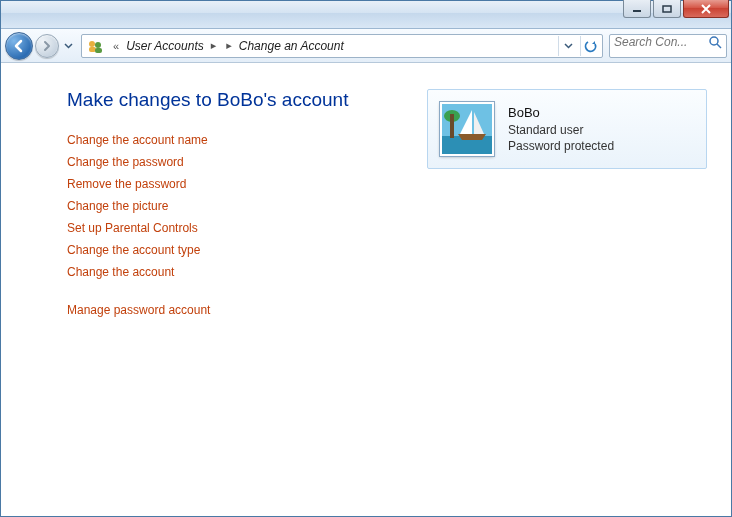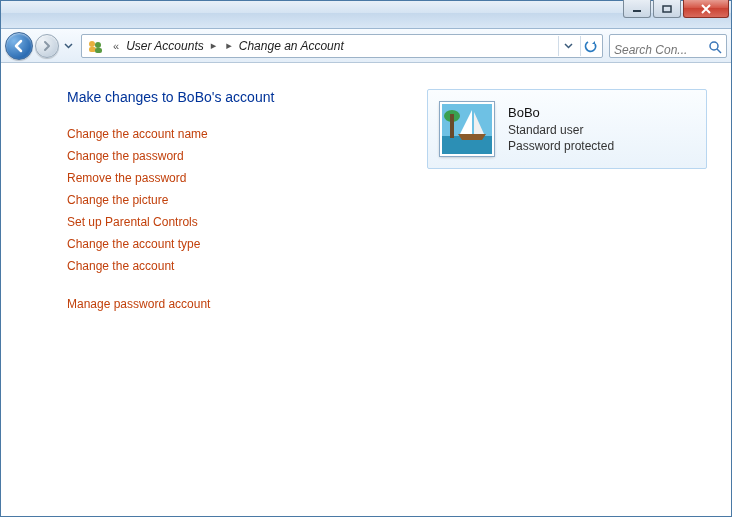--- a/index.html
+++ b/index.html
@@ -123,21 +123,21 @@
     display:flex; align-items:center; justify-content:center;
     color:#3a5a7a;
     border-left:1px solid #d0dce8;
   }
   .searchbox {
     width: 118px;
     height: 24px;
     border: 1px solid #9db3c8;
     background: #fff;
     display:flex;
-    align-items:flex-end;
+    align-items:flex-start;
     padding: 0 4px;
     border-radius: 2px;
     color:#7a8a99;
     font-style: italic;
     position: relative;
   }
   .searchbox input {
     border:none; outline:none;
     width: 90px;
     font-size:12px;
@@ -152,21 +152,21 @@
   
   .content {
     flex: 1;
     padding: 26px 40px 20px 66px;
     display: flex;
     gap: 30px;
     background: #fff;
   }
   .leftcol { flex: 0 0 330px; }
   .page-title {
-    font-size: 14px;
+    font-size: 19px;
     color: #003399;
     font-weight: normal;
     margin-bottom: 18px;
   }
   .linklist {
     list-style: none;
     margin-bottom: 16px;
   }
   .linklist li {
     color: #c2410c;

